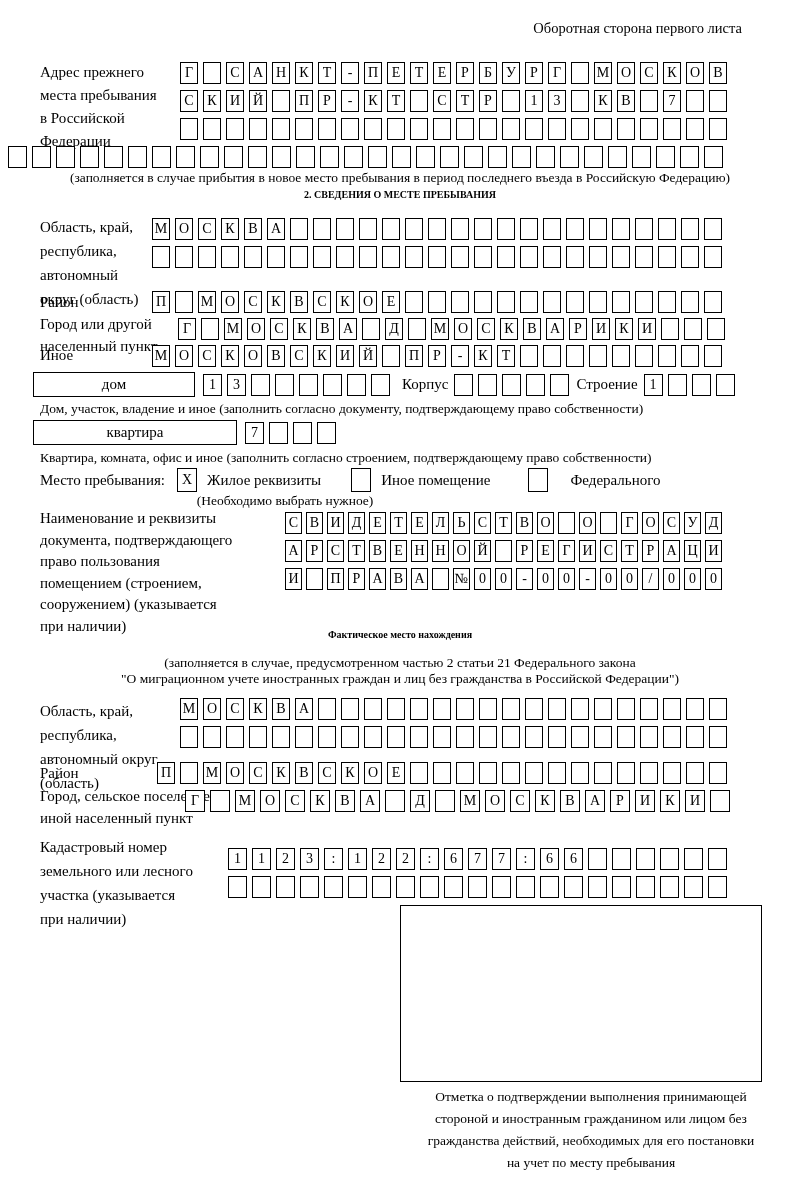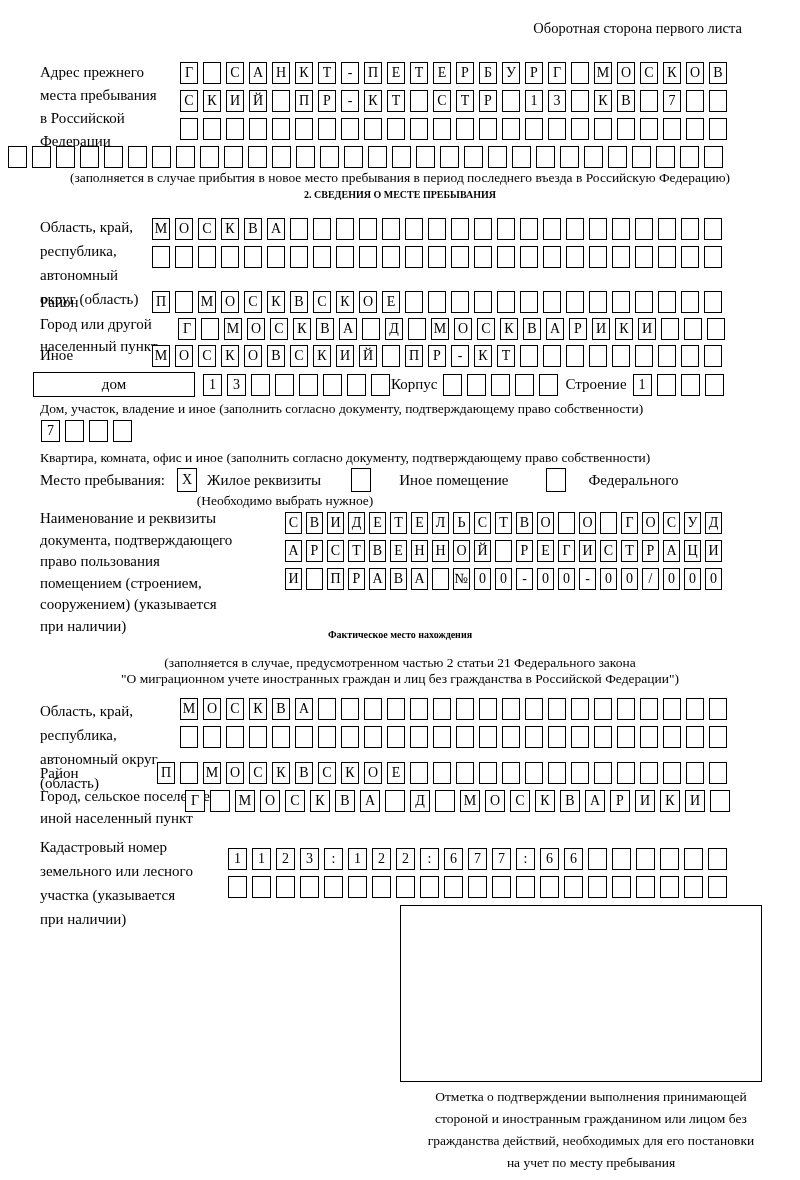--- a/index.html
+++ b/index.html
@@ -295,54 +295,55 @@
   <div class="cells p25" style="margin-left:8px;">
       <span class="cell">1</span>
       <span class="cell">3</span>
       <span class="cell"></span>
       <span class="cell"></span>
       <span class="cell"></span>
       <span class="cell"></span>
       <span class="cell"></span>
       <span class="cell"></span>
     </div>
-  <span class="inline-label" style="margin-left:1px;">Корпус</span>
+  <span class="inline-label" style="margin-left:12px;">Корпус</span>
   <div class="cells p25" style="margin-left:6px;">
       <span class="cell"></span>
       <span class="cell"></span>
       <span class="cell"></span>
       <span class="cell"></span>
       <span class="cell"></span>
     </div>
   <span class="inline-label" style="margin-left:7px;">Строение</span>
   <div class="cells p25" style="margin-left:6px;">
       <span class="cell">1</span>
       <span class="cell"></span>
       <span class="cell"></span>
       <span class="cell"></span>
     </div>
 </div>
 <div class="abs caption" style="left:40px;top:401px;">Дом, участок, владение и иное (заполнить согласно документу, подтверждающему право собственности)</div>
 
 <div class="abs row-flex" style="left:33px;top:420px;">
+  <div class="labelbox" style="width:202px;">квартира</div>
   <div class="cells p25" style="margin-left:8px;">
       <span class="cell">7</span>
       <span class="cell"></span>
       <span class="cell"></span>
       <span class="cell"></span>
     </div>
 </div>
-<div class="abs caption" style="left:40px;top:450px;">Квартира, комната, офис и иное (заполнить согласно документу, подтверждающему право собственности)</div>
+<div class="abs caption" style="left:40px;top:450px;">Квартира, комната, офис и иное (заполнить согласно строением, подтверждающему право собственности)</div>
 
 <div class="abs row-flex" style="left:40px;top:468px;">
   <span class="inline-label">Место пребывания:</span>
   <span class="checkbox" style="margin-left:12px;">X</span>
   <span class="inline-label" style="margin-left:10px;">Жилое реквизиты</span>
   <span class="checkbox" style="margin-left:30px;"></span>
-  <span class="inline-label" style="margin-left:28px;">Иное помещение</span>
+  <span class="inline-label" style="margin-left:10px;">Иное помещение</span>
   <span class="checkbox" style="margin-left:38px;"></span>
   <span class="inline-label" style="margin-left:22px;">Федерального</span>
 </div>
 <div class="abs caption" style="left:120px;top:493px;width:330px;text-align:center;">(Необходимо выбрать нужное)</div>
 
 <div class="abs lbl" style="left:40px;top:508px;line-height:21.5px;">Наименование и реквизиты
 документа, подтверждающего
 право пользования
 помещением (строением,
 сооружением) (указывается

